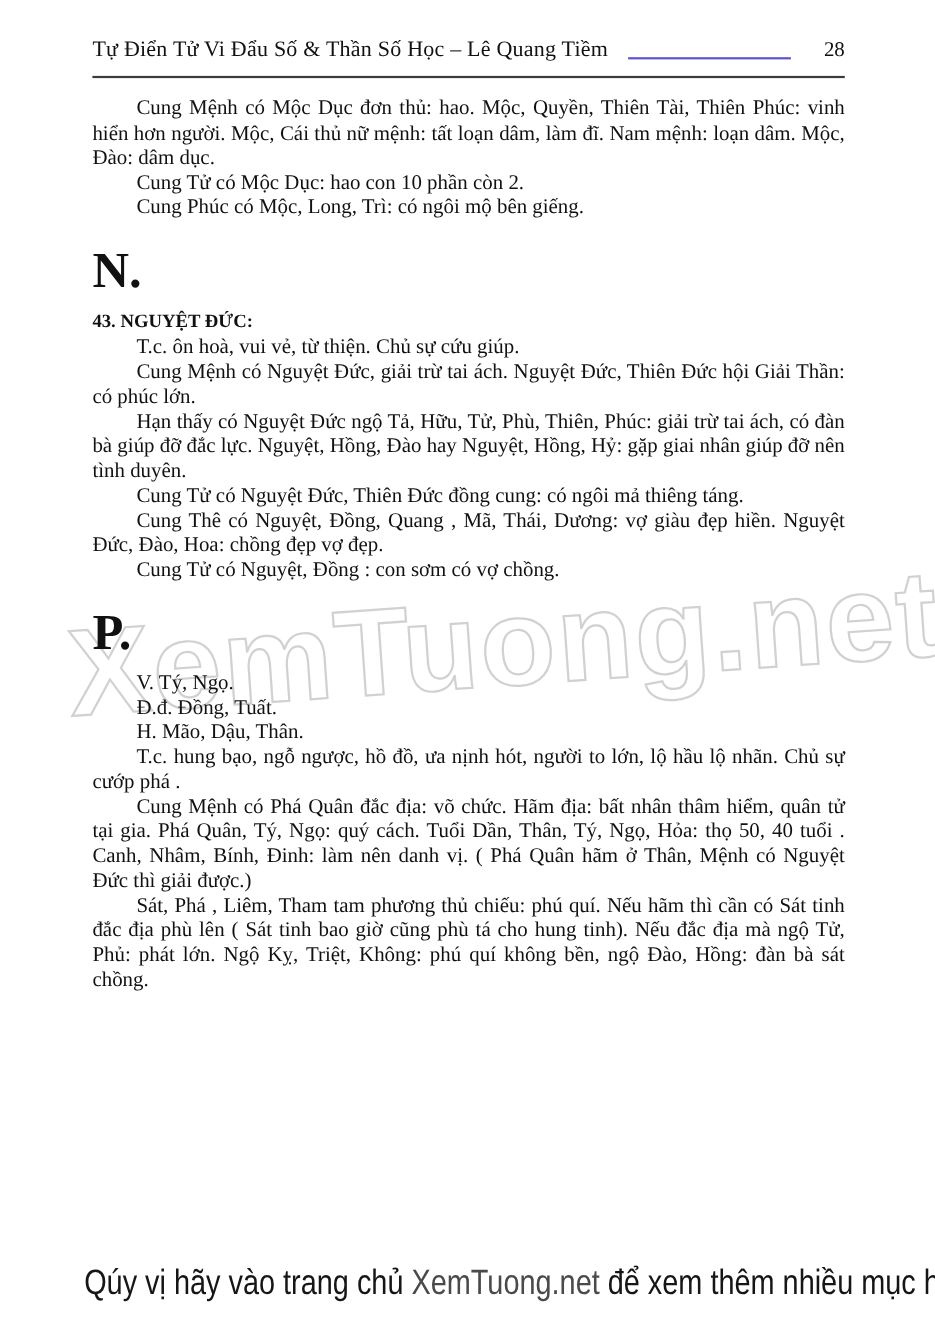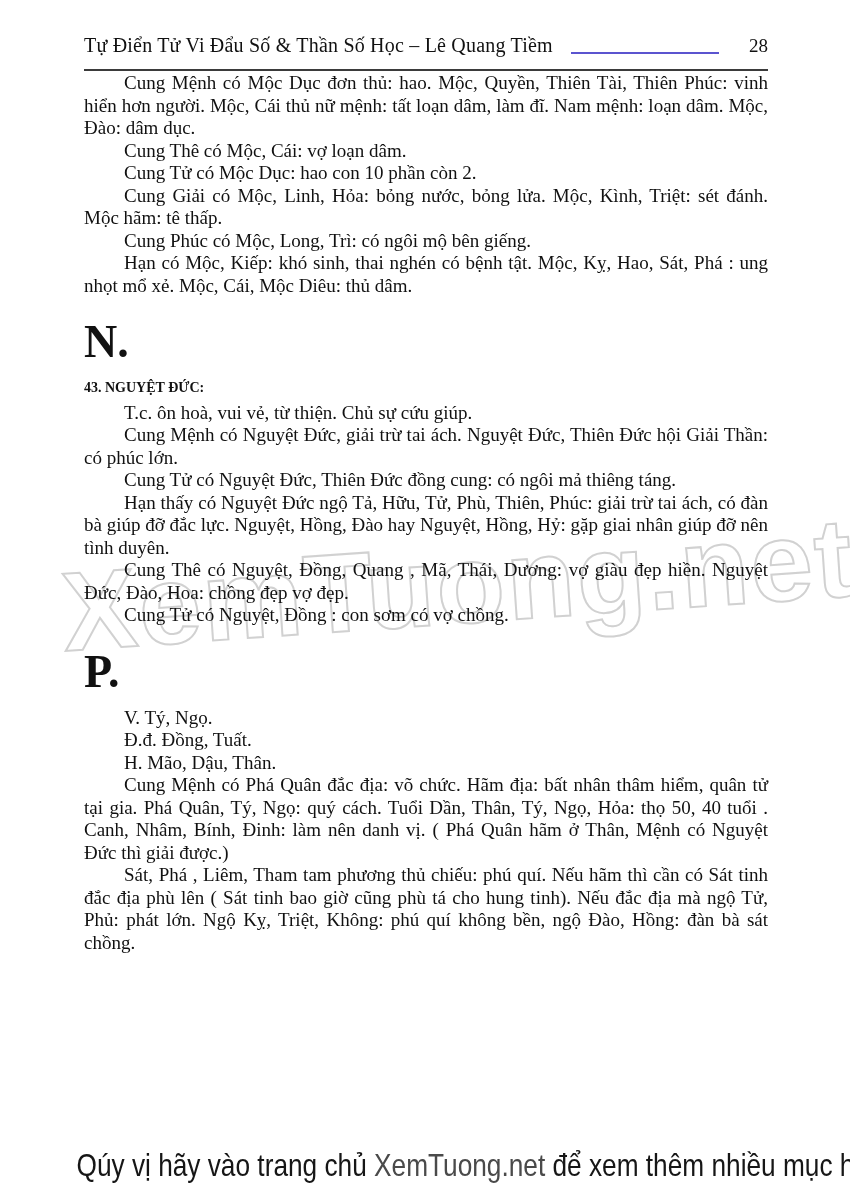--- a/index.html
+++ b/index.html
@@ -41,38 +41,38 @@
   .header-rule {
     margin: 12px 82px 0 84px;
     border: none;
     border-top: 2px solid #3b3b3b;
     height: 0;
   }
   
   .doc-body {
     position: relative;
     z-index: 1;
-    margin: 1px 82px 0 84px;
+    margin: 17px 82px 0 84px;
   }
   .block-para {
     font-size: 19px;
     line-height: 22.5px;
     text-align: justify;
     text-indent: 40px;
     margin: 0;
   }
   .block-letter {
     font-size: 46px;
     font-weight: bold;
     line-height: 46px;
     margin: 22px 0 12px 0;
     text-indent: 0;
   }
   .block-entry {
-    font-size: 14px;
+    font-size: 17px;
     font-weight: bold;
     line-height: 22.5px;
     margin: 6px 0 2px 0;
     white-space: pre-wrap;
   }
   
   .watermark {
     position: absolute;
     left: 62px;
     top: 548px;
@@ -120,37 +120,35 @@
     </span>
   </div>
 
   <hr class="header-rule">
 
   <div class="watermark">XemTuong.net</div>
 
   <div class="doc-body">
 
   <div class="block-para">Cung Mệnh có Mộc Dục đơn thủ: hao. Mộc, Quyền, Thiên Tài, Thiên Phúc: vinh hiển hơn người. Mộc, Cái thủ nữ mệnh: tất loạn dâm, làm đĩ. Nam  mệnh: loạn dâm. Mộc, Đào: dâm dục.</div>
-      <div class="block-para">Cung Thê có Mộc, Cái: vợ loạn dâm.</div>
       <div class="block-para">Cung Tử có Mộc Dục: hao con 10 phần còn 2.</div>
-      <div class="block-para">Cung Giải có Mộc, Linh, Hỏa: bỏng nước, bỏng lửa. Mộc, Kình, Triệt: sét đánh. Mộc hãm: tê thấp.</div>
       <div class="block-para">Cung Phúc có Mộc, Long, Trì: có ngôi mộ bên giếng.</div>
-      <div class="block-para">Hạn có Mộc, Kiếp: khó sinh, thai nghén có bệnh tật. Mộc, Kỵ, Hao, Sát, Phá : ung nhọt mổ xẻ. Mộc, Cái, Mộc Diêu: thủ dâm.</div>
       <div class="block-letter">N.</div>
       <div class="block-entry">43. NGUYỆT ĐỨC:</div>
       <div class="block-para">T.c. ôn hoà, vui vẻ, từ thiện. Chủ sự cứu giúp.</div>
       <div class="block-para">Cung Mệnh có Nguyệt Đức, giải trừ tai ách. Nguyệt Đức, Thiên Đức hội Giải Thần: có phúc lớn.</div>
+      <div class="block-para">Hạn thấy có Nguyệt Đức ngộ Tả, Hữu, Tử, Phù, Thiên, Phúc: giải trừ tai ách, có đàn bà giúp đỡ đắc lực. Nguyệt, Hồng, Đào hay Nguyệt, Hồng, Hỷ: gặp giai nhân giúp đỡ nên tình duyên.</div>
       <div class="block-para">Cung Tử có Nguyệt Đức, Thiên Đức đồng cung: có ngôi mả thiêng táng.</div>
-      <div class="block-para">Hạn thấy có Nguyệt Đức ngộ Tả, Hữu, Tử, Phù, Thiên, Phúc: giải trừ tai ách, có đàn bà giúp đỡ đắc lực. Nguyệt, Hồng, Đào hay Nguyệt, Hồng, Hỷ: gặp giai nhân giúp đỡ nên tình duyên.</div>
       <div class="block-para">Cung Thê có Nguyệt, Đồng, Quang , Mã, Thái, Dương: vợ giàu đẹp hiền. Nguyệt Đức, Đào, Hoa: chồng đẹp vợ đẹp.</div>
       <div class="block-para">Cung Tử có Nguyệt, Đồng : con sơm có vợ chồng.</div>
       <div class="block-letter">P.</div>
       <div class="block-para">V. Tý, Ngọ.</div>
       <div class="block-para">Đ.đ. Đồng, Tuất.</div>
       <div class="block-para">H. Mão, Dậu, Thân.</div>
+      <div class="block-para">T.c. hung bạo, ngỗ ngược, hồ đồ, ưa nịnh hót, người to lớn, lộ hầu lộ nhãn. Chủ sự cướp phá .</div>
       <div class="block-para">Cung Mệnh có Phá Quân đắc địa: võ chức. Hãm địa: bất nhân thâm hiểm, quân tử tại gia. Phá Quân, Tý, Ngọ: quý cách. Tuổi Dần, Thân, Tý, Ngọ, Hỏa: thọ 50, 40 tuổi . Canh, Nhâm, Bính, Đinh: làm nên danh vị. ( Phá Quân hãm ở Thân, Mệnh có Nguyệt Đức thì giải được.)</div>
       <div class="block-para">Sát, Phá , Liêm, Tham tam phương thủ chiếu: phú quí. Nếu hãm thì cần có Sát tinh đắc địa phù lên ( Sát tinh bao giờ cũng phù tá cho hung tinh). Nếu đắc địa mà ngộ Tử,  Phủ: phát lớn. Ngộ Kỵ, Triệt, Không: phú quí không bền, ngộ Đào, Hồng: đàn bà sát chồng.</div>
     </div>
 
   <div class="footer">
     <span>Qúy vị hãy vào trang chủ </span><span class="site">XemTuong.net</span><span> để xem thêm nhiều mục hay khác</span>
   </div>
 
 </div>
 

